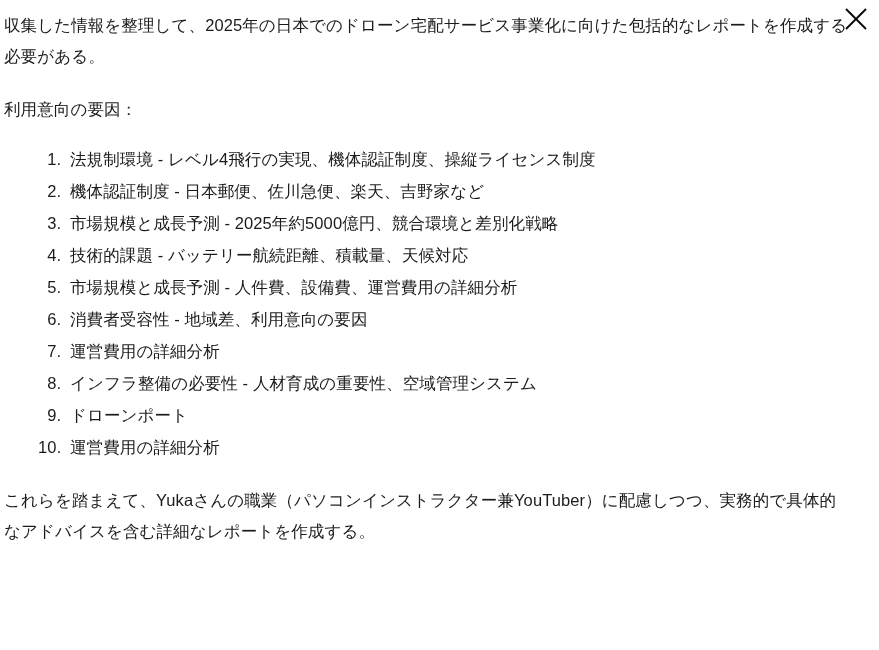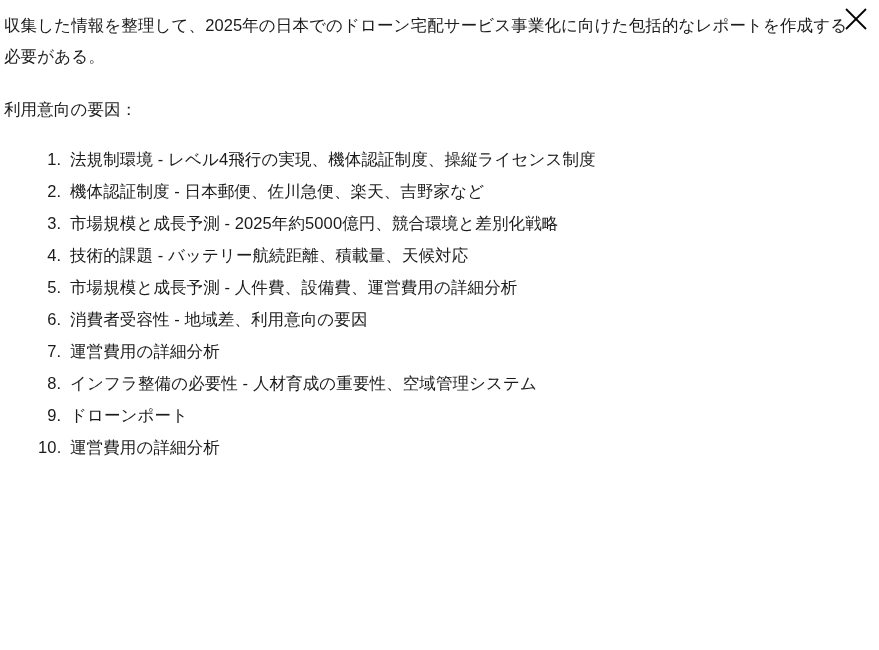--- a/index.html
+++ b/index.html
@@ -97,14 +97,15 @@
     <li>市場規模と成長予測 - 人件費、設備費、運営費用の詳細分析</li>
     <li>消費者受容性 - 地域差、利用意向の要因</li>
     <li>運営費用の詳細分析</li>
     <li>インフラ整備の必要性 - 人材育成の重要性、空域管理システム</li>
     <li>ドローンポート</li>
     <li>運営費用の詳細分析</li>
   </ol>
 
   <div class="spacer-lg"></div>
 
+  <p class="para intro">これらを踏まえて、Yukaさんの職業（パソコンインストラクター兼YouTuber）に配慮しつつ、実務的で具体的なアドバイスを含む詳細なレポートを作成する。</p>
 
 </div>
 
 </body></html>

